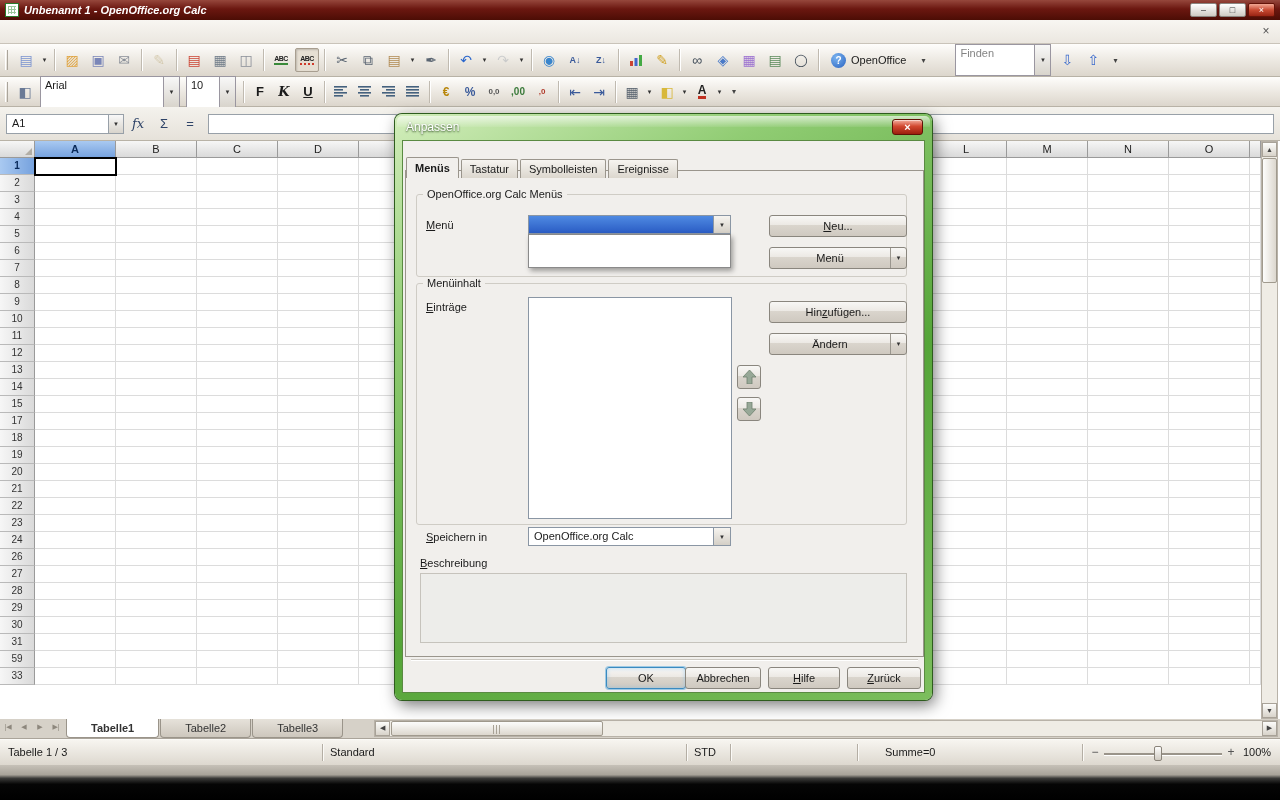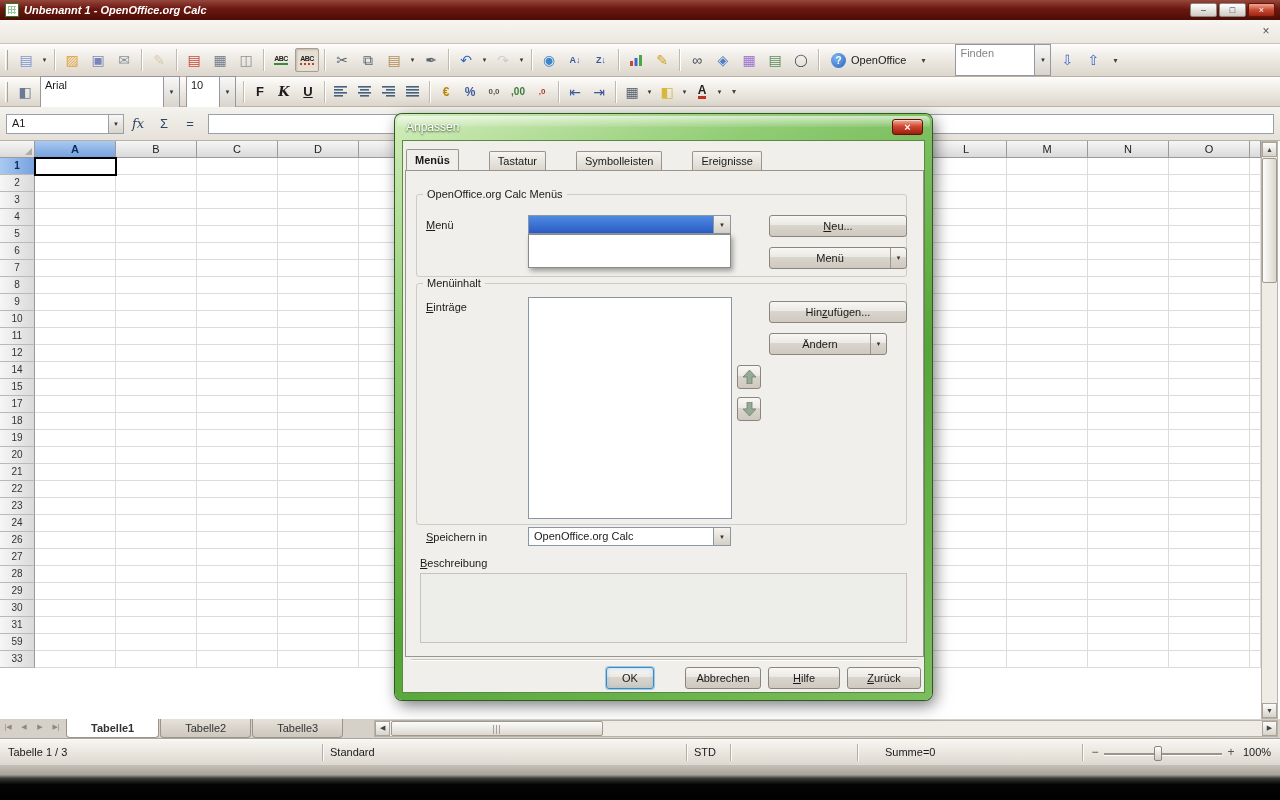--- a/index.html
+++ b/index.html
@@ -102,21 +102,21 @@
 
 
 #bottomstrip{position:absolute;left:0;top:765px;width:1280px;height:35px;background:linear-gradient(#c6c1b8 0,#a8a399 28%,#3a3a38 38%,#050505 55%,#000 100%);}
 
 
 #dialog{position:absolute;left:395px;top:114px;width:537px;height:586px;border-radius:7px;background:linear-gradient(150deg,#d2edbb,#90cc73 25%,#55a538 60%,#7cbe5d);box-shadow:0 0 0 1px #2e5c1e,3px 5px 16px rgba(0,0,0,.55);z-index:10;}
 .dlg-gloss{position:absolute;left:2px;top:2px;right:2px;height:11px;border-radius:5px 5px 0 0;background:linear-gradient(rgba(255,255,255,.65),rgba(255,255,255,.08));}
 .dlg-title{position:absolute;left:0;top:0;width:100%;height:26px;display:flex;align-items:center;padding:0 11px;color:#fff;font-size:12px;text-shadow:0 1px 2px rgba(12,40,5,.85);}
 .dlg-close{position:absolute;right:9px;top:5px;width:31px;height:16px;background:linear-gradient(#f4b0a0,#d24830 45%,#9c1f0e);border:1px solid #5f1206;border-radius:3px;color:#fff;text-align:center;line-height:14px;font-size:11px;font-weight:bold;box-shadow:inset 0 1px 0 rgba(255,255,255,.5);}
 .dlg-body{position:absolute;left:7px;top:26px;width:523px;height:553px;background:#f1efec;border:1px solid #5a8a42;}
-.dtabs{position:absolute;left:3px;top:8px;height:21px;display:flex;align-items:flex-end;z-index:3;gap:28px;}
+.dtabs{position:absolute;left:3px;top:16px;height:21px;display:flex;align-items:flex-end;z-index:3;}
 .dtab{height:19px;padding:0 8px;display:flex;align-items:center;background:linear-gradient(#f6f4f0,#dcd7ce);border:1px solid #9a958c;border-bottom:none;border-radius:2px 2px 0 0;margin-right:2px;font-size:11px;}
 .dtab.act{background:#f1efec;font-weight:bold;height:21px;}
 .dpanel{position:absolute;left:2px;top:29px;width:519px;height:487px;border:1px solid #9a958c;background:#f1efec;z-index:1;}
 .fsbox{position:absolute;border:1px solid #cfccc5;border-radius:3px;z-index:2;}
 .fsleg{position:absolute;font-size:11px;background:#f1efec;padding:0 4px;z-index:3;color:#1a1a1a;}
 .dlabel{position:absolute;font-size:11px;z-index:3;color:#1a1a1a;}
 .combo{position:absolute;height:19px;border:1px solid #8a96a4;background:#fff;display:flex;z-index:3;}
 .combo .cv{flex:1;font-size:11px;padding:2px 5px;line-height:13px;overflow:hidden;white-space:nowrap;}
 .combo .cb{width:17px;border-left:1px solid #8a96a4;background:linear-gradient(#f6f4f0,#d4cfc6);display:flex;align-items:center;justify-content:center;font-size:6px;color:#333;}
 .combo.focus .cv{background:linear-gradient(#4f8ae2,#2a5cc4);}
@@ -619,20 +619,39 @@
         <span class="gcell"></span>
         <span class="gcell"></span>
         <span class="gcell"></span>
         <span class="gcell"></span>
         <span class="gcell"></span>
         <span class="gcell"></span>
         <span class="gcell"></span>
         <span class="gcell filler"></span>
       </div>
       <div class="grow">
+        <span class="rowh">13</span>
+        <span class="gcell"></span>
+        <span class="gcell"></span>
+        <span class="gcell"></span>
+        <span class="gcell"></span>
+        <span class="gcell"></span>
+        <span class="gcell"></span>
+        <span class="gcell"></span>
+        <span class="gcell"></span>
+        <span class="gcell"></span>
+        <span class="gcell"></span>
+        <span class="gcell"></span>
+        <span class="gcell"></span>
+        <span class="gcell"></span>
+        <span class="gcell"></span>
+        <span class="gcell"></span>
+        <span class="gcell filler"></span>
+      </div>
+      <div class="grow">
         <span class="rowh">14</span>
         <span class="gcell"></span>
         <span class="gcell"></span>
         <span class="gcell"></span>
         <span class="gcell"></span>
         <span class="gcell"></span>
         <span class="gcell"></span>
         <span class="gcell"></span>
         <span class="gcell"></span>
         <span class="gcell"></span>
@@ -1040,21 +1059,21 @@
         <span class="arr">▾</span>
       </div>
 
       <div class="fsbox" style="left:13px;top:142px;width:491px;height:242px;"></div>
       <span class="fsleg" style="left:20px;top:136px;">Menüinhalt</span>
 
       <span class="dlabel" style="left:23px;top:160px;"><u>E</u>inträge</span>
       <div class="listbox" style="left:125px;top:156px;width:204px;height:222px;"></div>
 
       <div class="vbtn" style="left:366px;top:160px;width:138px;">Hin<u>z</u>ufügen...</div>
-      <div class="vbtn split" style="left:366px;top:192px;width:118px;">
+      <div class="vbtn split" style="left:366px;top:192px;width:138px;">
         <span class="main">Ändern</span>
         <span class="arr">▾</span>
       </div>
 
       <div class="vbtn" style="left:334px;top:224px;width:24px;height:24px;">
         <svg width="13" height="14" viewBox="0 0 13 14">
             <path d="M6.5 0 L13 7 L9 7 L9 14 L4 14 L4 7 L0 7 Z" fill="#97a897" stroke="#6f806f" stroke-width="0.8"></path>
           </svg>
       </div>
       <div class="vbtn" style="left:334px;top:256px;width:24px;height:24px;">
@@ -1067,20 +1086,20 @@
       <div class="combo" style="left:125px;top:386px;width:203px;">
         <span class="cv">OpenOffice.org Calc</span>
         <span class="cb">▼</span>
       </div>
 
       <span class="dlabel" style="left:17px;top:416px;"><u>B</u>eschreibung</span>
       <div class="descbox" style="left:17px;top:432px;width:487px;height:70px;"></div>
 
       <div class="hsep" style="left:8px;top:518px;width:507px;"></div>
 
-      <div class="vbtn def" style="left:203px;top:526px;width:48px;">OK</div>
+      <div class="vbtn def" style="left:203px;top:526px;width:80px;">OK</div>
       <div class="vbtn" style="left:282px;top:526px;width:76px;">Abbrechen</div>
       <div class="vbtn" style="left:365px;top:526px;width:72px;"><u>H</u>ilfe</div>
       <div class="vbtn" style="left:444px;top:526px;width:74px;"><u>Z</u>urück</div>
     </div>
   </div>
 
 </div>
 
 </body></html>

